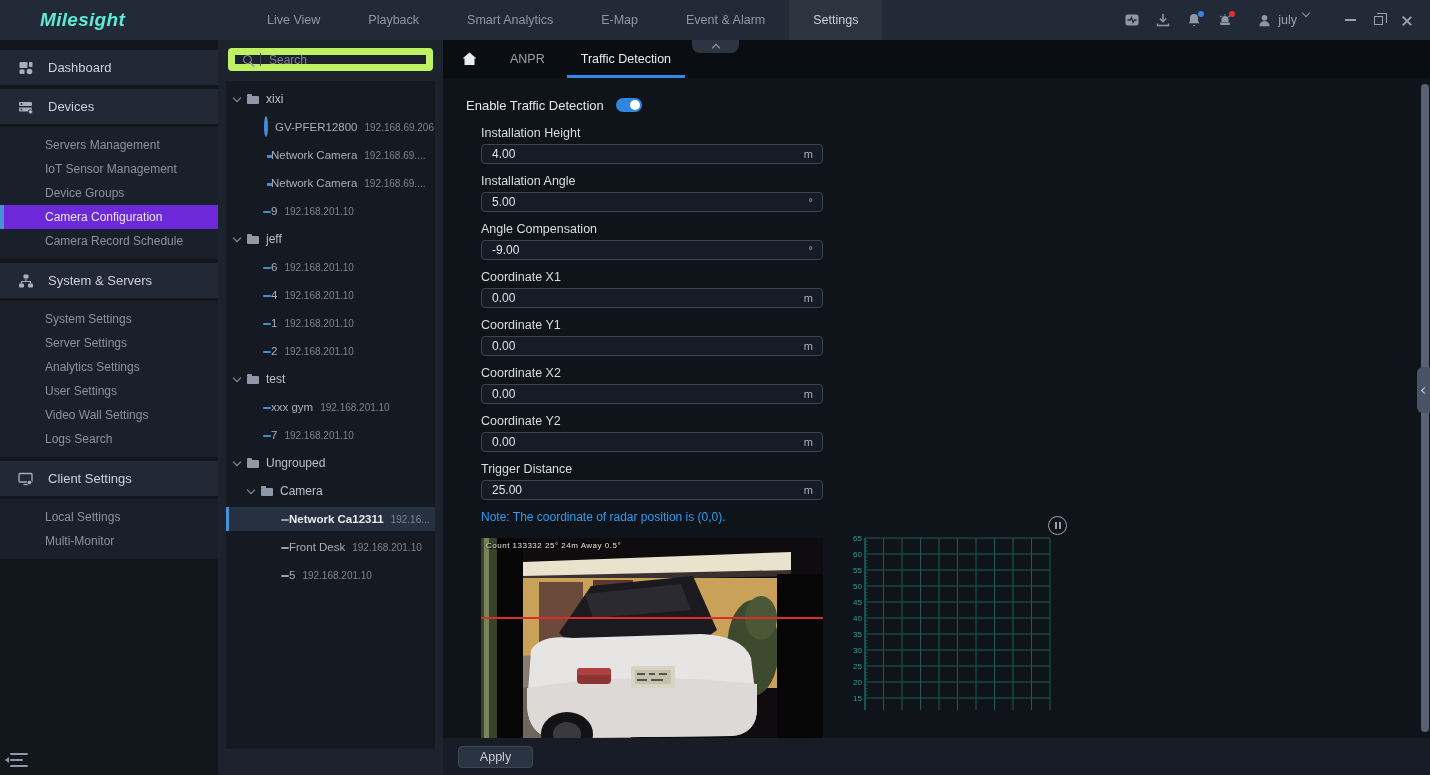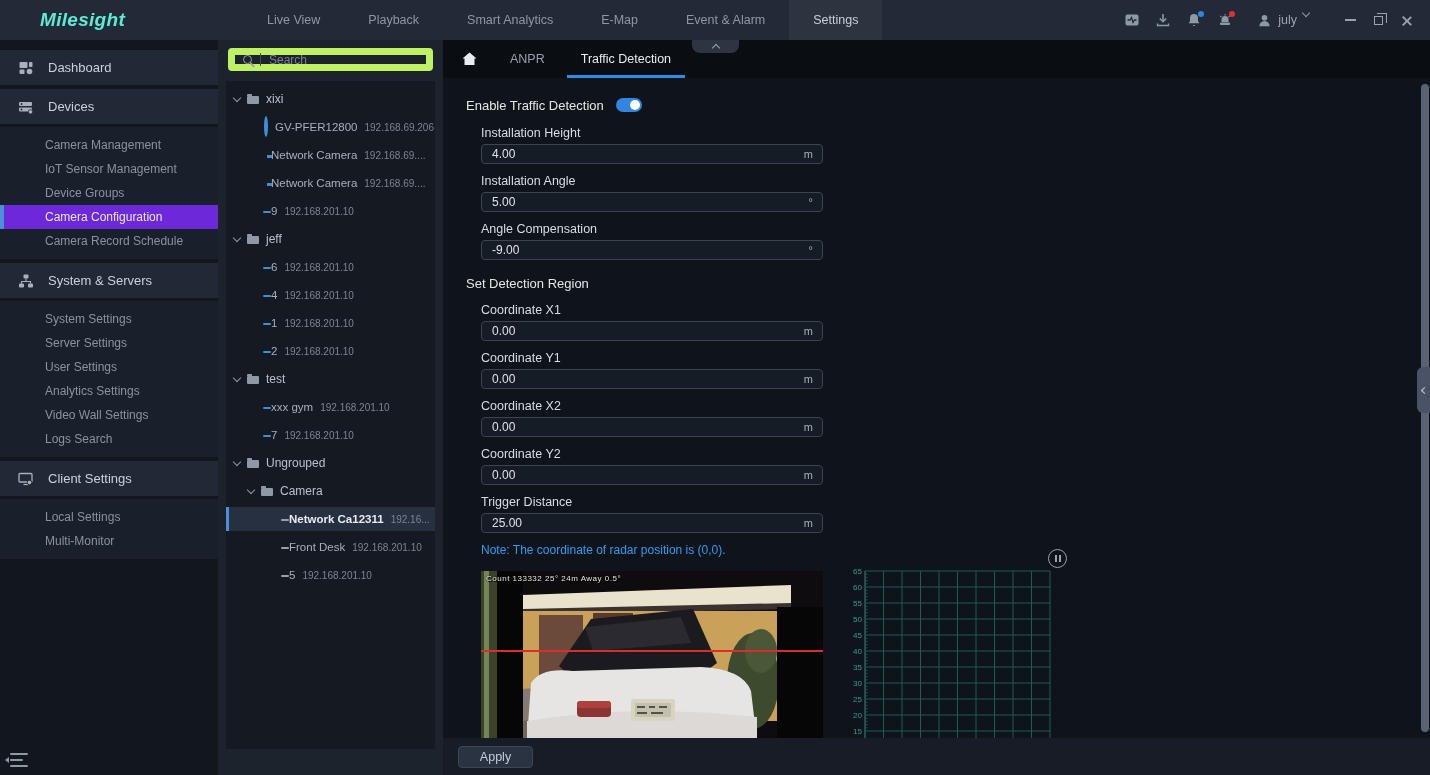--- a/index.html
+++ b/index.html
@@ -184,40 +184,40 @@
       <svg width="16" height="16" viewBox="0 0 16 16">
           <rect x="1" y="3" width="13" height="4" rx="1" fill="#a8b0bc"></rect>
           <rect x="1" y="8.5" width="13" height="4" rx="1" fill="#a8b0bc"></rect>
           <circle cx="3.5" cy="5" r=".9" fill="#222936"></circle>
           <circle cx="3.5" cy="10.5" r=".9" fill="#222936"></circle>
           <circle cx="12.5" cy="12.8" r="2.2" fill="#a8b0bc" stroke="#222936" stroke-width=".8"></circle>
         </svg>
       <span>Devices</span>
     </div>
     <div class="side-sub">
-      <div class="side-item">Camera Management</div>
+      <div class="side-item">Servers Management</div>
       <div class="side-item">IoT Sensor Management</div>
       <div class="side-item">Device Groups</div>
       <div class="side-item sel">Camera Configuration</div>
       <div class="side-item">Camera Record Schedule</div>
     </div>
     <div class="side-hdr">
       <svg width="16" height="16" viewBox="0 0 16 16">
           <rect x="5.5" y="1.5" width="5" height="4" rx="1" fill="#a8b0bc"></rect>
           <rect x="1" y="10.5" width="5" height="4" rx="1" fill="#a8b0bc"></rect>
           <rect x="10" y="10.5" width="5" height="4" rx="1" fill="#a8b0bc"></rect>
           <path d="M8 5.5v3M3.5 10.5V8.5h9v2" fill="none" stroke="#a8b0bc" stroke-width="1.1"></path>
         </svg>
       <span>System &amp; Servers</span>
     </div>
     <div class="side-sub">
       <div class="side-item">System Settings</div>
       <div class="side-item">Server Settings</div>
+      <div class="side-item">Analytics Settings</div>
       <div class="side-item">User Settings</div>
-      <div class="side-item">Analytics Settings</div>
       <div class="side-item">Video Wall Settings</div>
       <div class="side-item">Logs Search</div>
     </div>
     <div class="side-hdr">
       <svg width="16" height="16" viewBox="0 0 16 16">
           <rect x="1" y="2.5" width="13" height="8.5" rx="1" fill="none" stroke="#a8b0bc" stroke-width="1.3"></rect>
           <path d="M5.5 13.5h5" stroke="#a8b0bc" stroke-width="1.3"></path>
           <circle cx="11.5" cy="11.5" r="2.3" fill="#a8b0bc" stroke="#12161d" stroke-width=".8"></circle>
         </svg>
       <span>Client Settings</span>
@@ -368,21 +368,20 @@
           </div>
       </div>
       <div class="grp">
         <div class="flabel">Angle Compensation</div>
         <div class="finput">
             <input value="-9.00" style="">
             <span class="funit">°</span>
           </div>
       </div>
 
-      <div class="sect-heading">Set Detection Region</div>
 
       <div class="grp">
         <div class="flabel">Coordinate X1</div>
         <div class="finput">
             <input value="0.00" style="">
             <span class="funit">m</span>
           </div>
       </div>
       <div class="grp">
         <div class="flabel">Coordinate Y1</div>

